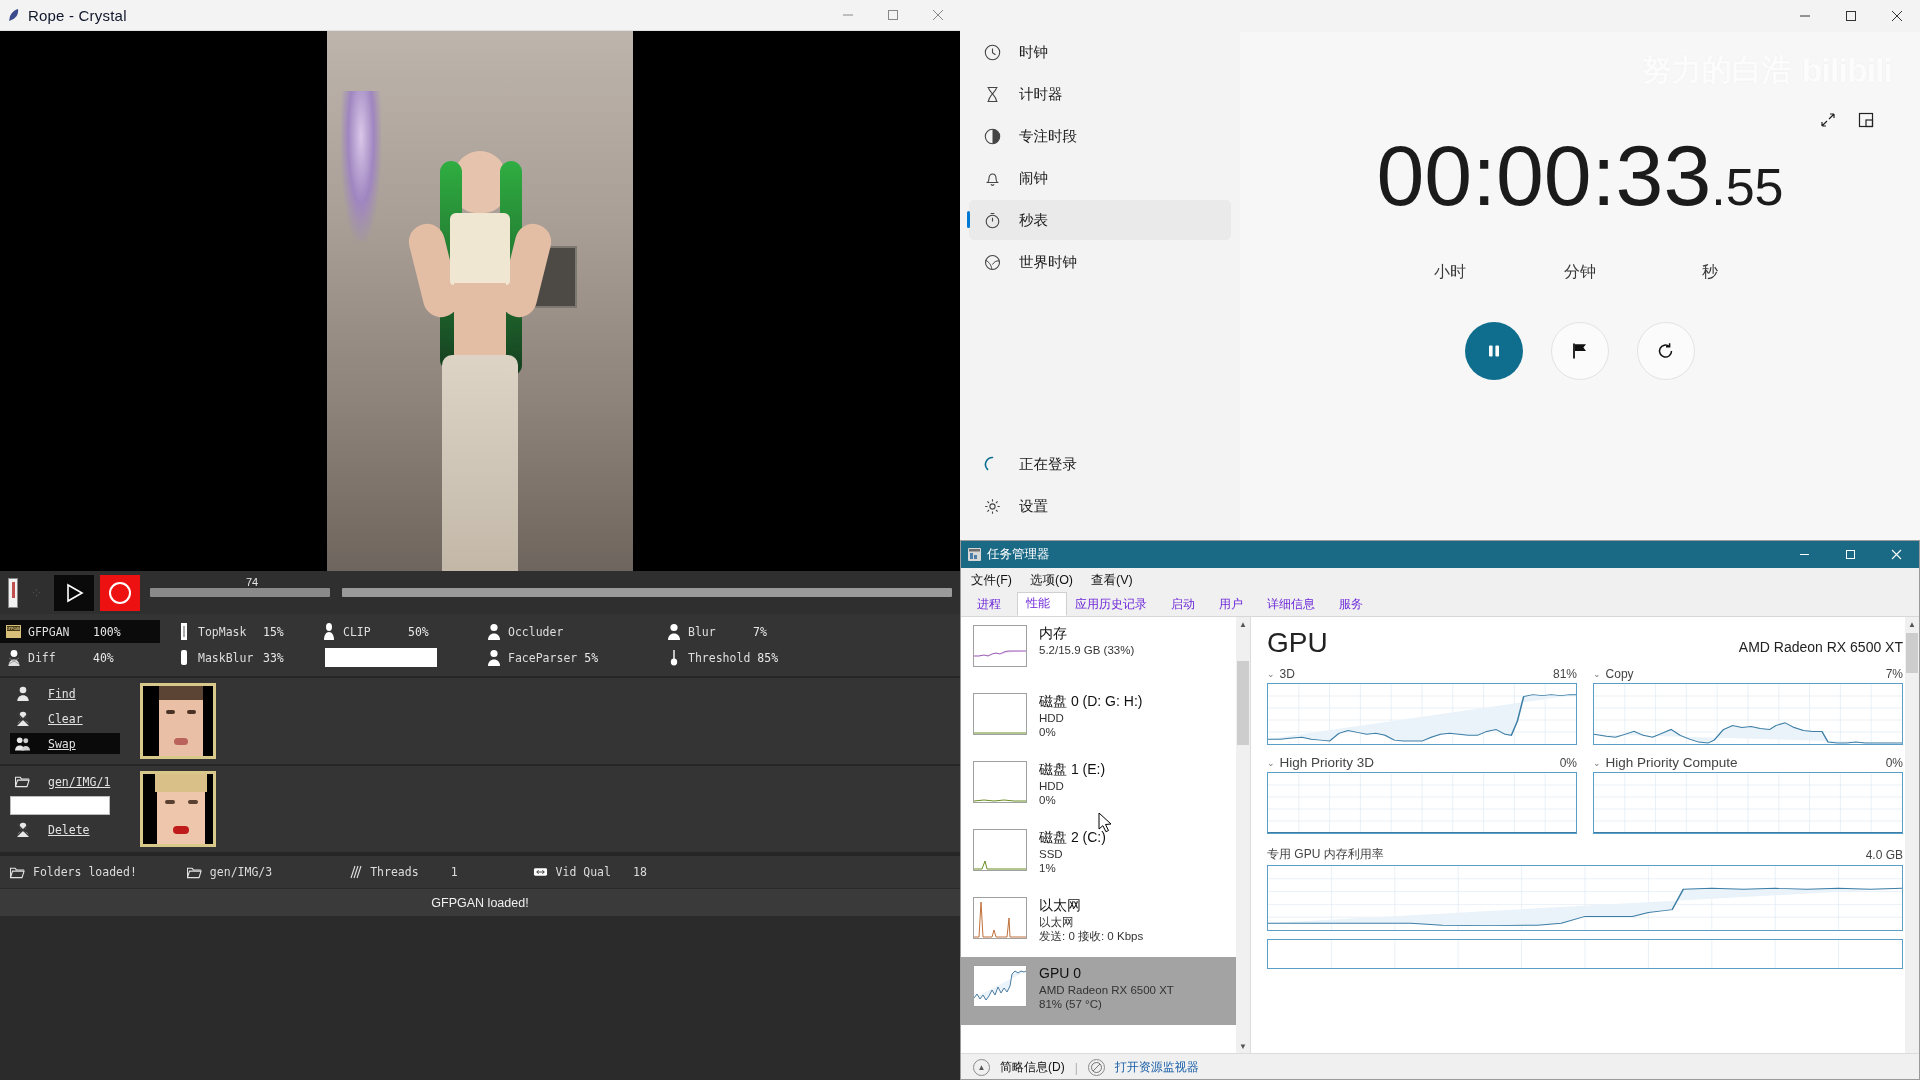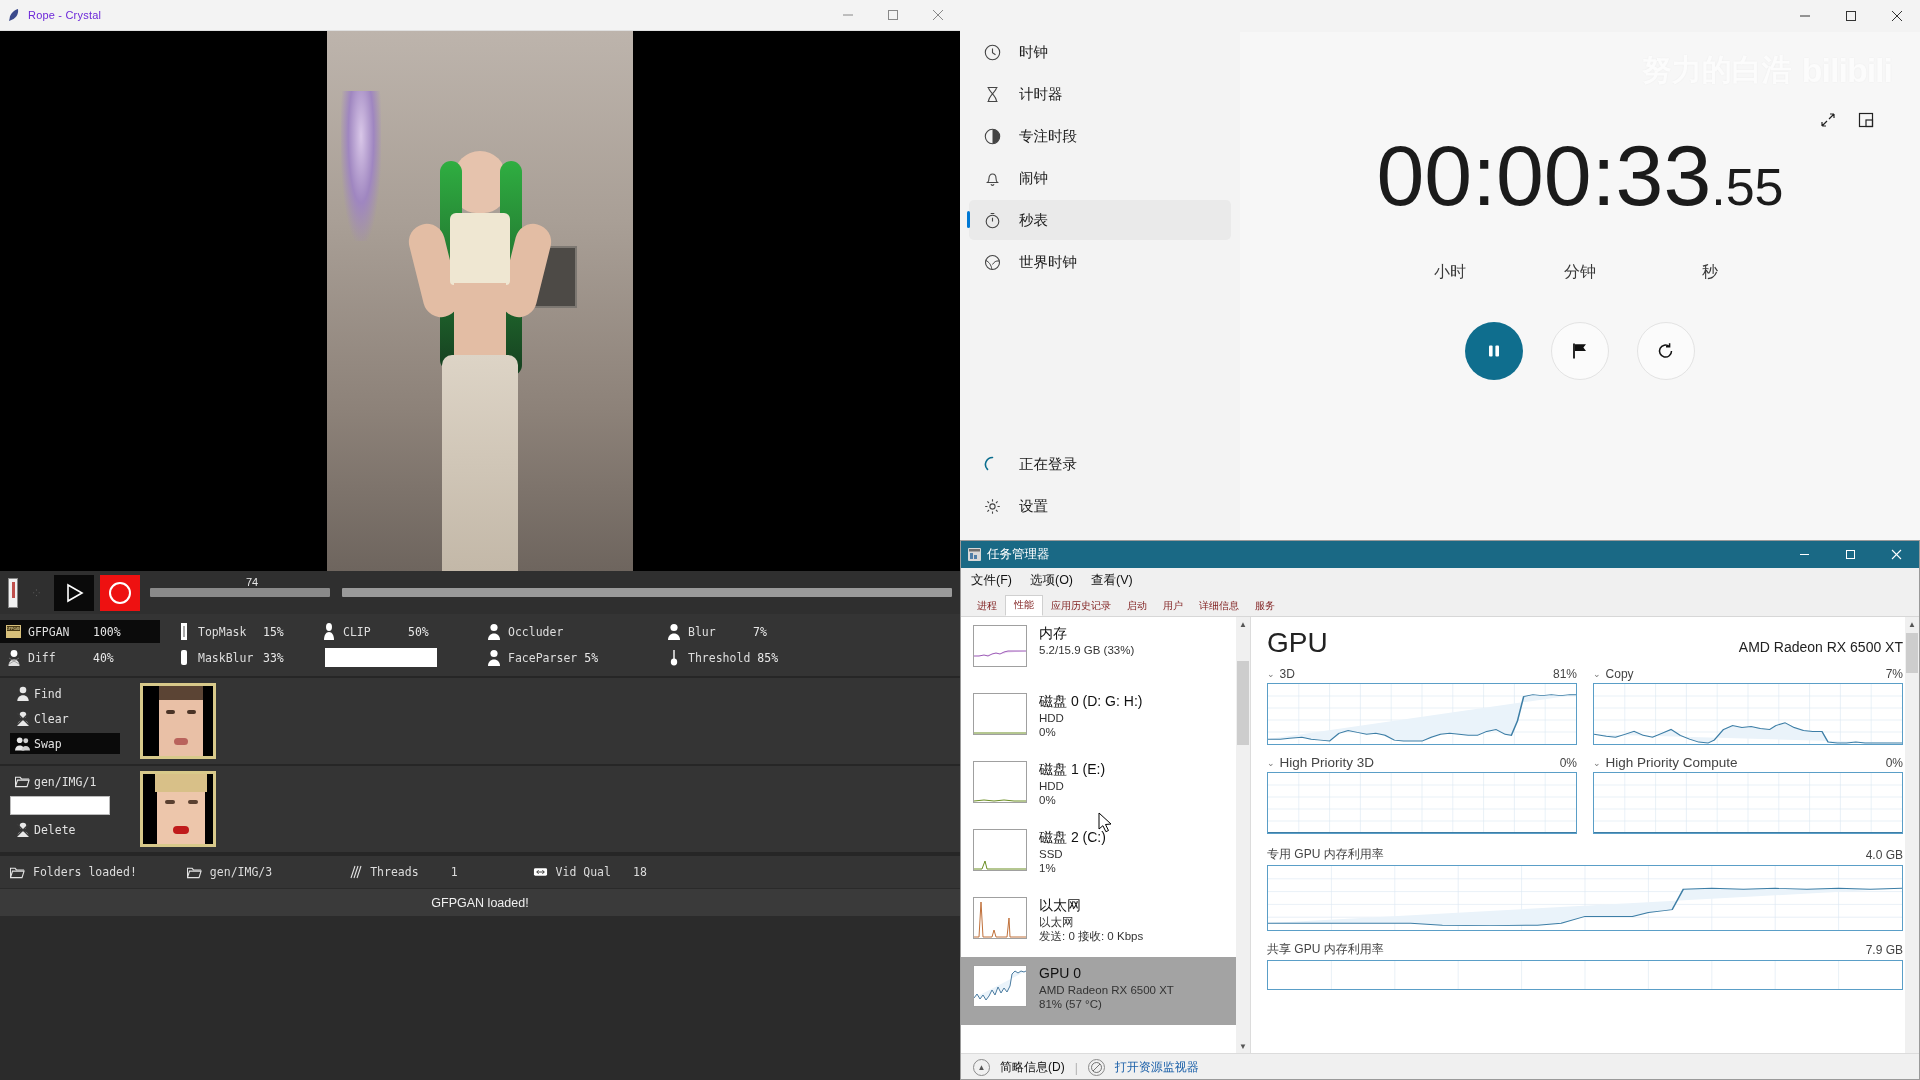--- a/index.html
+++ b/index.html
@@ -17,21 +17,21 @@
     background: #2b2b2b; overflow: hidden;
   }
   .rope-titlebar {
     height: 31px; background: #f3f3f3; display: flex; align-items: center;
     border-bottom: 1px solid #e0e0e0;
   }
   .rope-tb-icon {
     width: 28px; height: 31px; display: flex; align-items: center; justify-content: center;
     color: #3b4a8c; font-size: 13px;
   }
-  .rope-tb-title { font-size: 11px; color: #6d28d9; letter-spacing: .2px; }
+  .rope-tb-title { font-size: 15px; color: #0f172a; letter-spacing: .2px; }
   .rope-tb-spacer { flex: 1; }
   .rope-tb-btn {
     width: 45px; height: 31px; display: flex; align-items: center; justify-content: center;
     color: #909090; font-size: 13px;
   }
   .rope-tb-btn svg { display:block; }
 
   .rope-video {
     position: relative; height: 540px; background: #000;
     display: flex; align-items: center; justify-content: center;
@@ -102,22 +102,22 @@
   .p-val { color:#e8e8e8; }
   .param-white-box { width:112px; height:19px; background:#fff; margin-left:4px; }
 
   .rope-panel { background:#343434; border-top: 2px solid #262626; }
   .face-row {
     display: flex; align-items: flex-start; min-height: 86px;
     border-bottom: 2px solid #262626; padding: 5px 0 5px 10px; gap: 20px;
   }
   .face-btns { width: 110px; display: flex; flex-direction: column; gap: 4px; }
   .fbtn {
-    display:flex; align-items:center; gap:4px; height: 21px; padding: 0 5px;
-    font-family: "DejaVu Sans Mono", monospace; font-size: 11.5px; color:#e2e2e2;
+    display:flex; align-items:center; gap:18px; height: 21px; padding: 0 5px;
+    font-family: "DejaVu Sans Mono", monospace; font-size: 11.5px; color:#e2e2e2;text-decoration:underline;
   }
   .fbtn.sel { background:#0a0a0a; }
   .fbtn-input { width: 100px; height: 19px; background:#fff; border:1px solid #bbb; }
   .thumb {
     width: 76px; height: 76px; border: 3px solid #d8c98a; background:#000;
     position: relative; overflow: hidden; flex-shrink:0;
   }
   .thumb-inner { position:absolute; inset:0; }
 
   .rope-status {
@@ -183,21 +183,21 @@
     font-family:"Liberation Sans", sans-serif;
   }
   .tm-title { height: 27px; background:#1a6985; display:flex; align-items:center; color:#fff; }
   .tm-title-ico { width:26px; display:flex; align-items:center; justify-content:center; font-size:11px;}
   .tm-title-txt { font-size: 12.5px; }
   .tm-title-sp { flex:1; }
   .tm-tb { width: 46px; height: 27px; display:flex; align-items:center; justify-content:center; color:#fff; font-size:12px;}
   .tm-menu { height: 24px; background:#f0f0f0; display:flex; align-items:center; gap: 18px; padding-left: 10px;
     font-size: 12.5px; color:#111; }
   .tm-tabs { height: 24px; background:#f0f0f0; display:flex; align-items:flex-end; padding-left: 8px; gap:0; }
-  .tm-tab { font-size: 10px; color:#7f1d1d; padding: 2px 8px 3px 8px; }
+  .tm-tab { font-size: 12px; color:#6d28d9; padding: 2px 16px 3px 8px; }
   .tm-tab.active { background:#fff; border:1px solid #d0d0d0; border-bottom: 1px solid #fff; }
   .tm-content { display:flex; height: 437px; background:#fff; border-top:1px solid #d7d7d7; }
   .tm-list { width: 290px; border-right:1px solid #dcdcdc; overflow:hidden; position:relative; }
   .tm-li { display:flex; gap: 12px; padding: 8px 8px 8px 12px; align-items:flex-start; height: 68px; }
   .tm-li.selected { background:#a3a3a3; }
   .spark { width: 54px; height: 42px; border:1px solid #a0a0a0; background:#fff; flex-shrink:0; }
   .tm-li-txt { flex:1; min-width:0; }
   .tm-li-t1 { font-size: 14px; color:#111; line-height: 1.25; }
   .tm-li-t2 { font-size: 11.5px; color:#333; line-height: 1.3; }
   .tm-li-t3 { font-size: 11.5px; color:#333; line-height: 1.3; }
@@ -949,24 +949,20 @@
                   <line x1="0" y1="26.4" x2="400" y2="26.4"></line>
                 <line x1="0" y1="39.6" x2="400" y2="39.6"></line>
                   <line x1="0" y1="52.8" x2="400" y2="52.8"></line>
               </g>
               <polyline points="0,59 30,59 60,59 90,59 110,61 140,61.5 170,61 185,59 200,52 215,52 230,52 240,48 250,46 255,45 262,24 280,23 300,24 320,23 340,24 360,23 380,24 400,23" fill="#eaf3fa" stroke="#3d7ea6" stroke-width="1"></polyline>
             </svg>
           </div>
         </div>
 
         <div style="margin-top:8px">
-          <div class="gc-head">
-            <span>共享 GPU 内存利用率</span>
-            <span>7.9 GB</span>
-          </div>
           <div class="gchart tall" style="height:30px">
             <svg width="100%" height="100%" viewBox="0 0 400 30" preserveAspectRatio="none">
               <g stroke="#dce8f2" stroke-width=".5">
                 <line x1="40" y1="0" x2="40" y2="30"></line>
                   <line x1="80" y1="0" x2="80" y2="30"></line>
                 <line x1="120" y1="0" x2="120" y2="30"></line>
                   <line x1="160" y1="0" x2="160" y2="30"></line>
                 <line x1="200" y1="0" x2="200" y2="30"></line>
                   <line x1="240" y1="0" x2="240" y2="30"></line>
                 <line x1="280" y1="0" x2="280" y2="30"></line>

